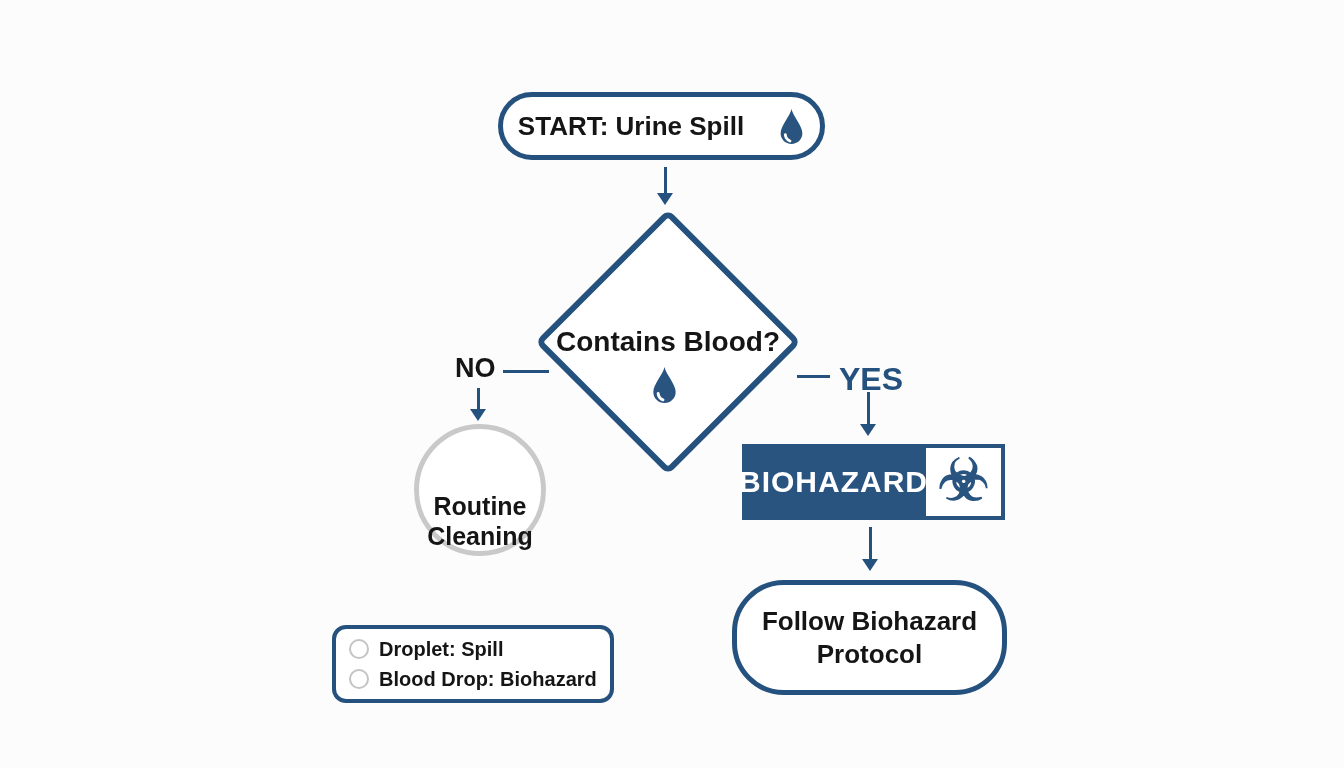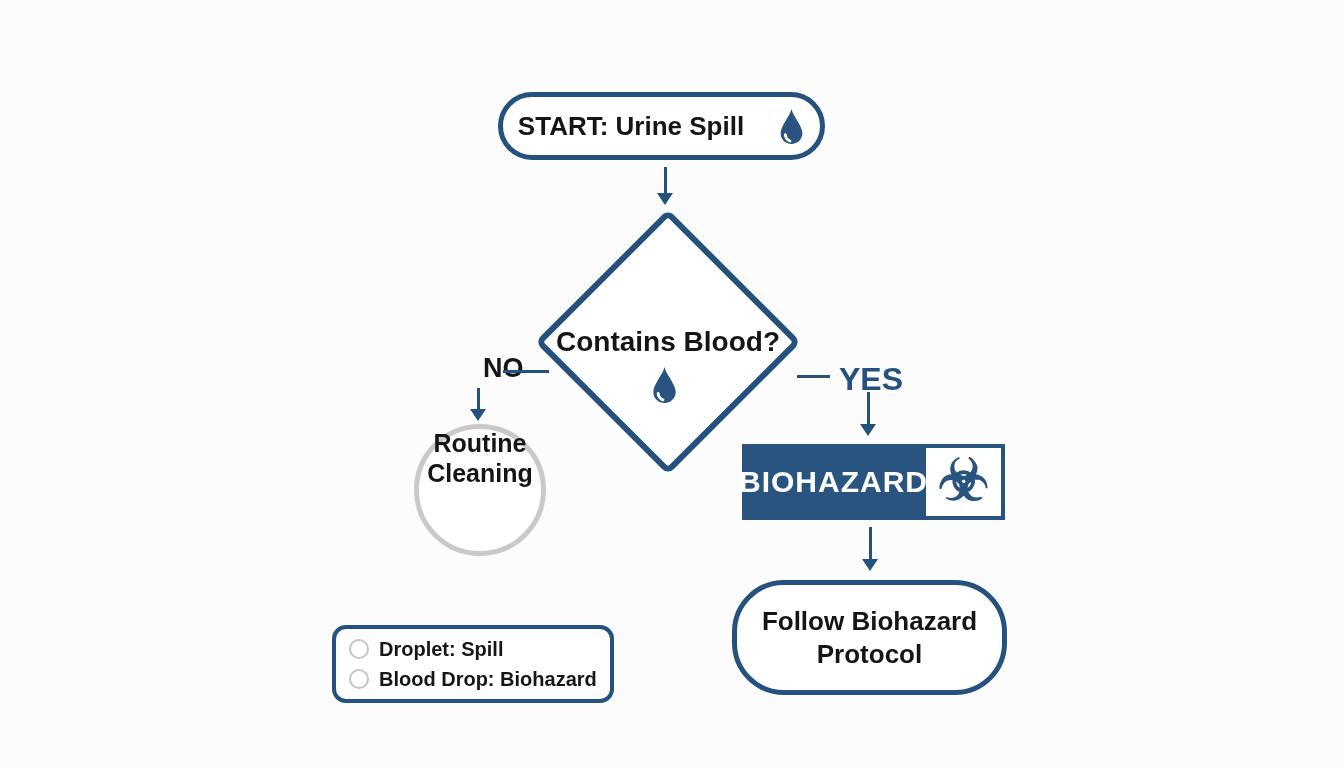--- a/index.html
+++ b/index.html
@@ -41,21 +41,21 @@
     transform:rotate(45deg);
   }
   .decision-label{
     position:absolute;left:668px;top:328px;transform:translateX(-50%);
     font-size:28px;font-weight:bold;color:var(--ink);white-space:nowrap;line-height:1;
   }
   .decision-droplet{position:absolute;left:651px;top:366px;}
   .routine-circle{
     position:absolute;left:414px;top:424px;width:132px;height:132px;
     border:5px solid var(--gray);border-radius:50%;background:#fff;
-    display:flex;align-items:flex-start;justify-content:center;
+    display:flex;align-items:flex-end;justify-content:center;
     font-size:25px;font-weight:bold;color:var(--ink);
     text-align:center;line-height:1.18;padding:0 12px;
   }
   .biohazard-box{
     position:absolute;left:742px;top:444px;width:263px;height:76px;
     background:var(--bio-blue);
   }
   .biohazard-label{
     position:absolute;left:0;top:0;bottom:0;right:80px;
     display:flex;align-items:center;justify-content:center;
@@ -65,21 +65,21 @@
     position:absolute;right:4px;top:4px;width:75px;height:68px;background:#fff;
     display:flex;align-items:center;justify-content:center;
   }
   .biohazard-glyph{
     font-size:58px;line-height:1;font-weight:bold;color:var(--bio-blue);
     transform:translateY(-2px);
   }
 
   
   .branch-label{position:absolute;font-weight:bold;line-height:1;white-space:nowrap;}
-  .no-label{left:455px;top:355px;font-size:27px;color:var(--ink);margin-left:28px;}
+  .no-label{left:455px;top:355px;font-size:27px;color:var(--ink);}
   .yes-label{left:839px;top:363px;font-size:32px;color:var(--blue);}
 
   
   .hline{position:absolute;height:3px;background:var(--blue);}
   .no-hline{left:503px;top:370px;width:46px;}
   .yes-hline{left:797px;top:375px;width:33px;}
   .vline{position:absolute;width:3px;background:var(--blue);}
   .arrowhead{
     position:absolute;width:0;height:0;
     border-left:8px solid transparent;border-right:8px solid transparent;

